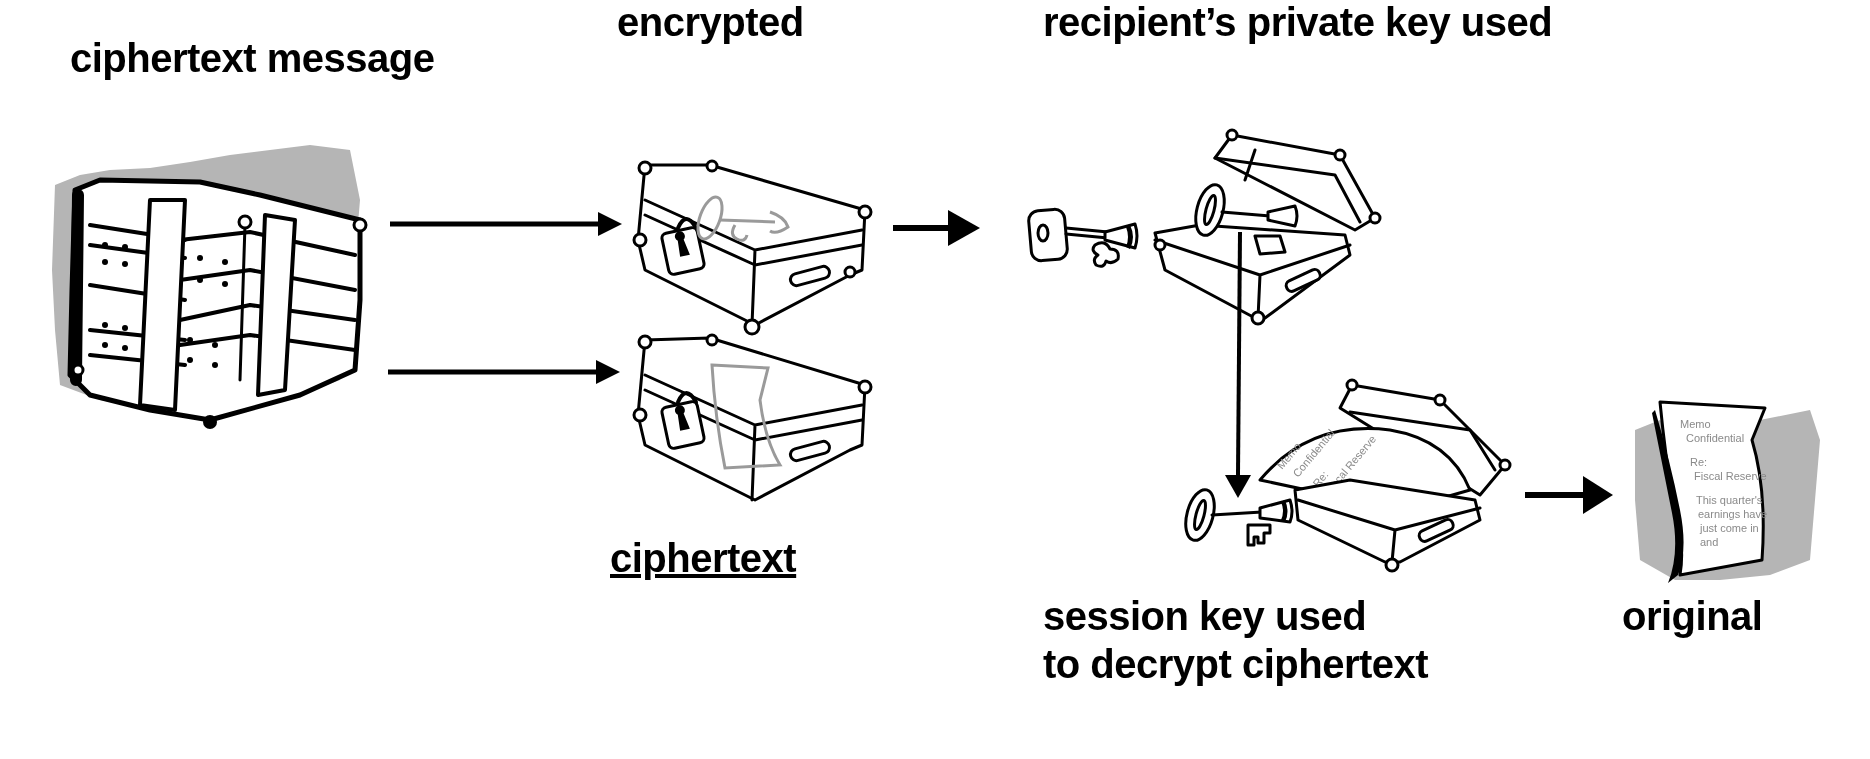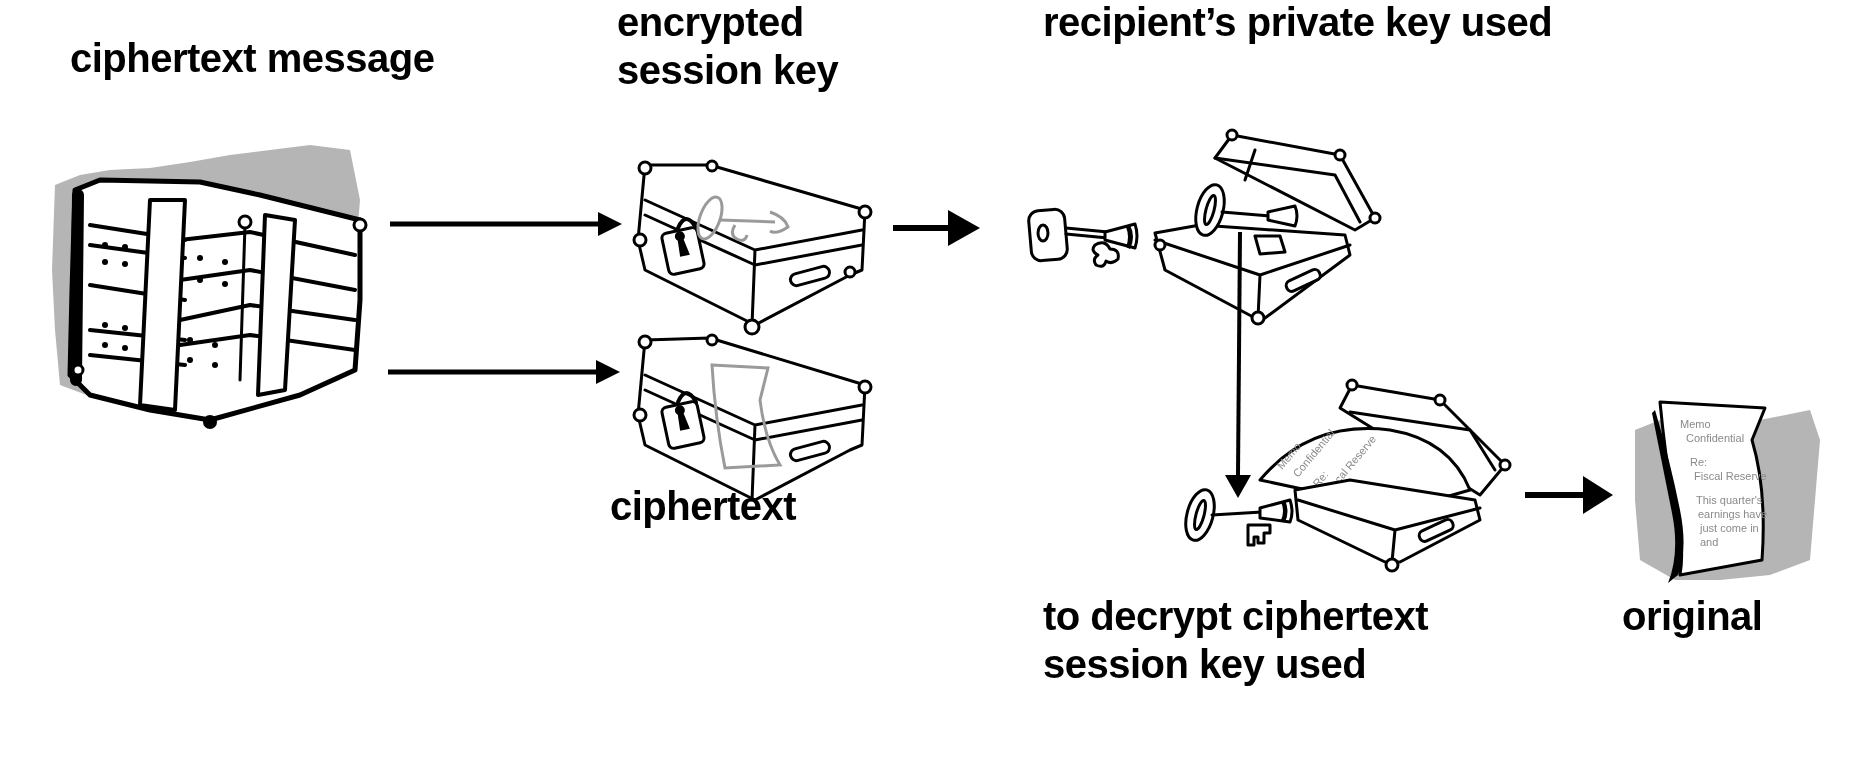--- a/index.html
+++ b/index.html
@@ -178,31 +178,30 @@
     </g>
   </g>
 </svg>
 
 <div class="label" style="left:70px; top:34px;">
   <div>ciphertext message</div>
 </div>
 
 <div class="label" style="left:617px; top:-2px;">
   <div>encrypted</div>
-  <div>session key</div>
 </div>
 
 <div class="label" style="left:1043px; top:-2px;">
   <div>recipient’s private key used</div>
 </div>
 
-<div class="label" style="left:610px; top:482px;">
+<div class="label" style="left:610px; top:534px;text-decoration:underline;">
   <div>ciphertext</div>
 </div>
 
 <div class="label" style="left:1043px; top:592px;">
+  <div>session key used</div>
   <div>to decrypt ciphertext</div>
-  <div>session key used</div>
 </div>
 
 <div class="label" style="left:1622px; top:592px;">
   <div>original</div>
 </div>
 
 </body></html>

